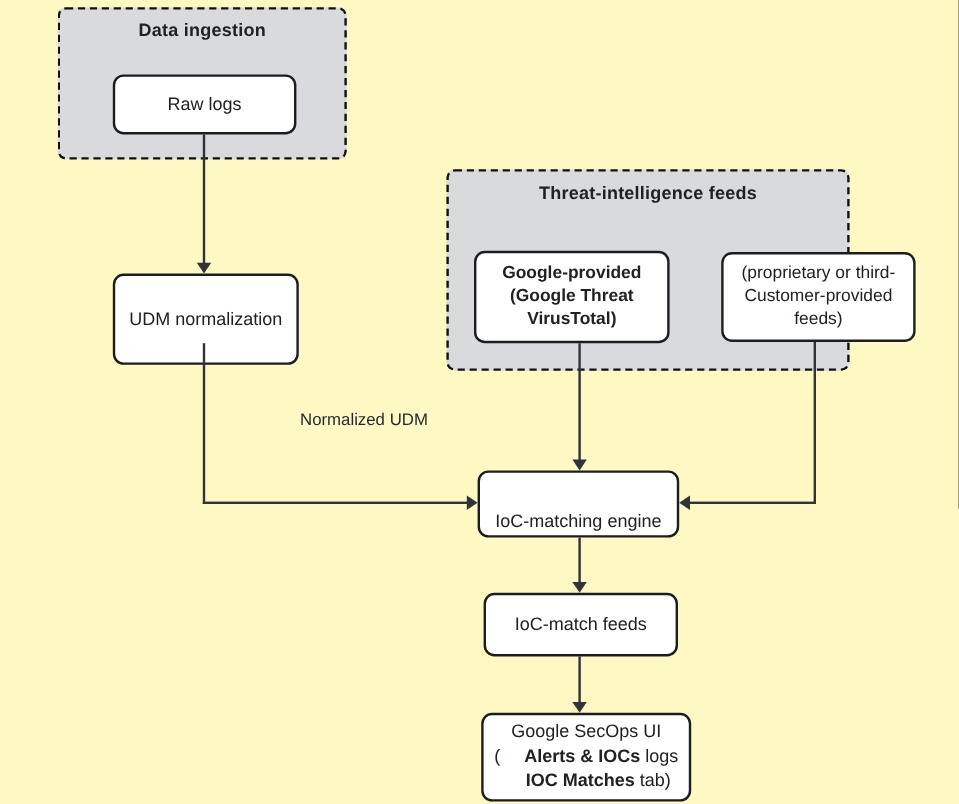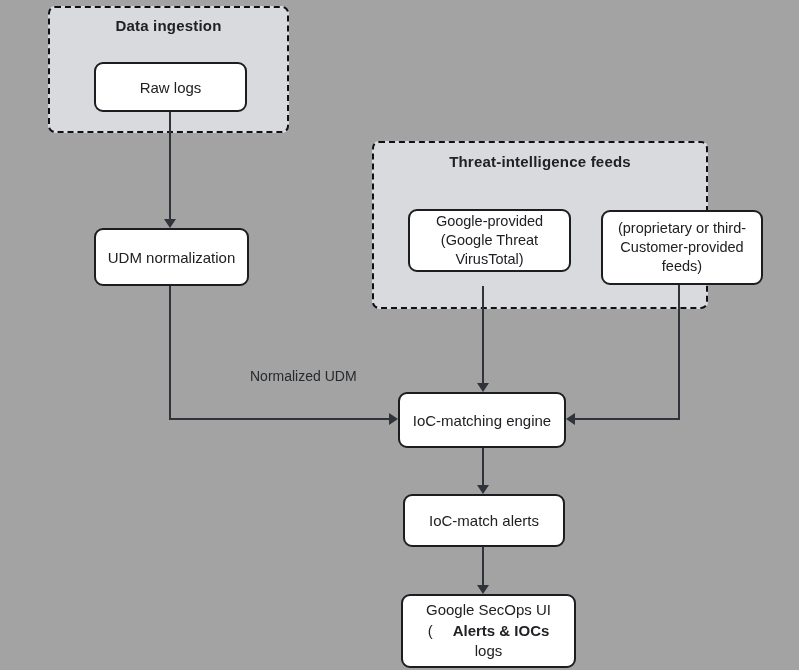--- a/index.html
+++ b/index.html
@@ -4,21 +4,21 @@
 <style>
   html, body {
     margin: 0;
     padding: 0;
     background: #000000;
   }
   #canvas {
     position: relative;
     width: 799px;
     height: 670px;
-    background: #a3a3a3;
+    background: #fef9c3;
     overflow: hidden;
     font-family: "Liberation Sans", "DejaVu Sans", sans-serif;
   }
   .container {
     position: absolute;
     background: #d9dadd;
     border: 2px dashed #0e1013;
     border-radius: 7px;
     box-sizing: border-box;
   }
@@ -37,21 +37,21 @@
     border-radius: 9px;
     box-sizing: border-box;
     display: flex;
     flex-direction: column;
     align-items: center;
     justify-content: center;
     text-align: center;
     color: #202124;
     font-size: 15px;
     line-height: 19px;
-    padding: 2px 10px;
+    padding: 2px 0;
   }
   .node .ln { display: block; }
   .small { font-size: 14.5px; line-height: 19px; }
   .b { font-weight: bold; margin-left: 20px; }
   .edge-line {
     position: absolute;
     background: #303339;
   }
   .ah {
     position: absolute;
@@ -77,42 +77,42 @@
     position: absolute;
     font-size: 14px;
     font-weight: 500;
     color: #26292f;
     white-space: nowrap;
   }
   
   #c-ingestion { left: 48px; top: 6px; width: 241px; height: 127px; padding-top: 9px; }
   #c-threat    { left: 372px; top: 141px; width: 336px; height: 168px; padding-top: 10px; }
   #n-rawlogs   { left: 94px;  top: 62px;  width: 153px; height: 50px; }
-  #n-udm       { left: 94px;  top: 228px; width: 155px; height: 58px; justify-content: center; }
-  #n-google    { left: 408px; top: 209px; width: 163px; height: 63px; }
+  #n-udm       { left: 94px;  top: 228px; width: 155px; height: 76px; justify-content: center; }
+  #n-google    { left: 395px; top: 209px; width: 163px; height: 77px; font-weight: bold; }
   #n-customer  { left: 601px; top: 210px; width: 162px; height: 75px; }
-  #n-engine    { left: 398px; top: 392px; width: 168px; height: 56px; }
+  #n-engine    { left: 398px; top: 392px; width: 168px; height: 56px; justify-content: flex-end; }
   #n-alerts    { left: 403px; top: 494px; width: 162px; height: 53px; }
   #n-secops    { left: 401px; top: 594px; width: 175px; height: 74px; line-height: 20.5px; }
   
   #e1-line  { left: 169px; top: 112px; width: 2px; height: 108px; }
   #e1-head  { left: 164px; top: 219px; }
   #e2-vert  { left: 169px; top: 286px; width: 2px; height: 134px; }
   #e2-horiz { left: 169px; top: 418px; width: 221px; height: 2px; }
   #e2-head  { left: 389px; top: 413px; }
   #e3-line  { left: 482px; top: 286px; width: 2px; height: 98px; }
   #e3-head  { left: 477px; top: 383px; }
   #e4-vert  { left: 678px; top: 285px; width: 2px; height: 135px; }
   #e4-horiz { left: 575px; top: 418px; width: 105px; height: 2px; }
   #e4-head  { left: 566px; top: 413px; }
   #e5-line  { left: 482px; top: 448px; width: 2px; height: 38px; }
   #e5-head  { left: 477px; top: 485px; }
   #e6-line  { left: 482px; top: 547px; width: 2px; height: 39px; }
   #e6-head  { left: 477px; top: 585px; }
-  #lbl-normalized { left: 250px; top: 368px; }
+  #lbl-normalized { left: 250px; top: 341px; }
 </style>
 </head>
 <body>
 
 <div id="canvas">
 
   <div class="container" id="c-ingestion">
     <div class="container-title">Data ingestion</div>
   </div>
 
@@ -138,27 +138,30 @@
     <span class="ln">(proprietary or third-</span>
     <span class="ln">Customer-provided</span>
     <span class="ln">feeds)</span>
   </div>
 
   <div class="node" id="n-engine">
     <span class="ln">IoC-matching engine</span>
   </div>
 
   <div class="node" id="n-alerts">
-    <span class="ln">IoC-match alerts</span>
+    <span class="ln">IoC-match feeds</span>
   </div>
 
   <div class="node" id="n-secops">
     <span class="ln">Google SecOps UI</span>
     <span class="ln">
       <span>(</span><span class="b">Alerts &amp; IOCs</span><span> logs</span>
+    </span>
+    <span class="ln">
+      <span class="b">IOC Matches</span><span> tab)</span>
     </span>
   </div>
 
   <div class="edge-line" id="e1-line"></div>
   <div class="ah ah-down" id="e1-head"></div>
 
   <div class="edge-line" id="e2-vert"></div>
   <div class="edge-line" id="e2-horiz"></div>
   <div class="ah ah-right" id="e2-head"></div>
 

